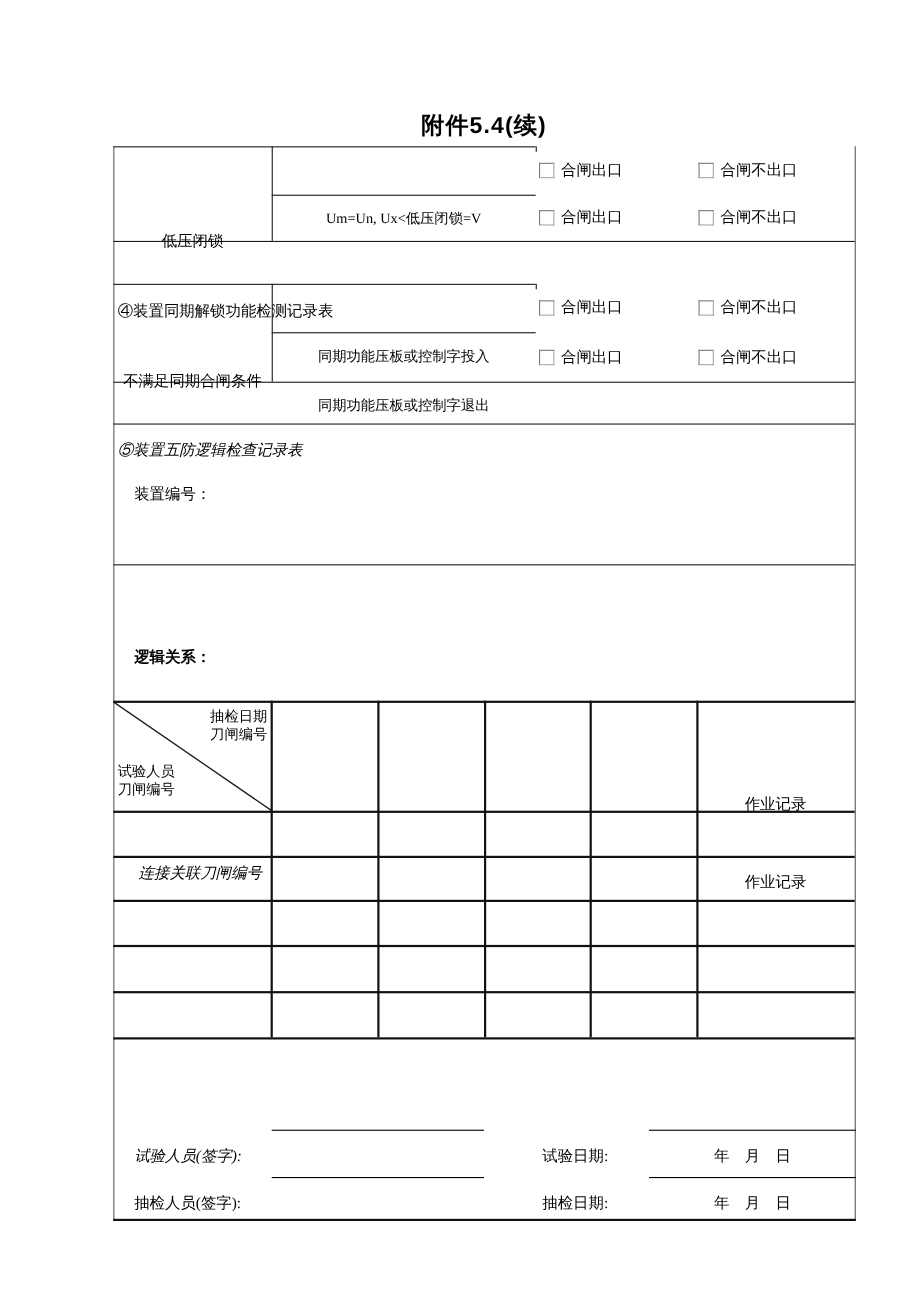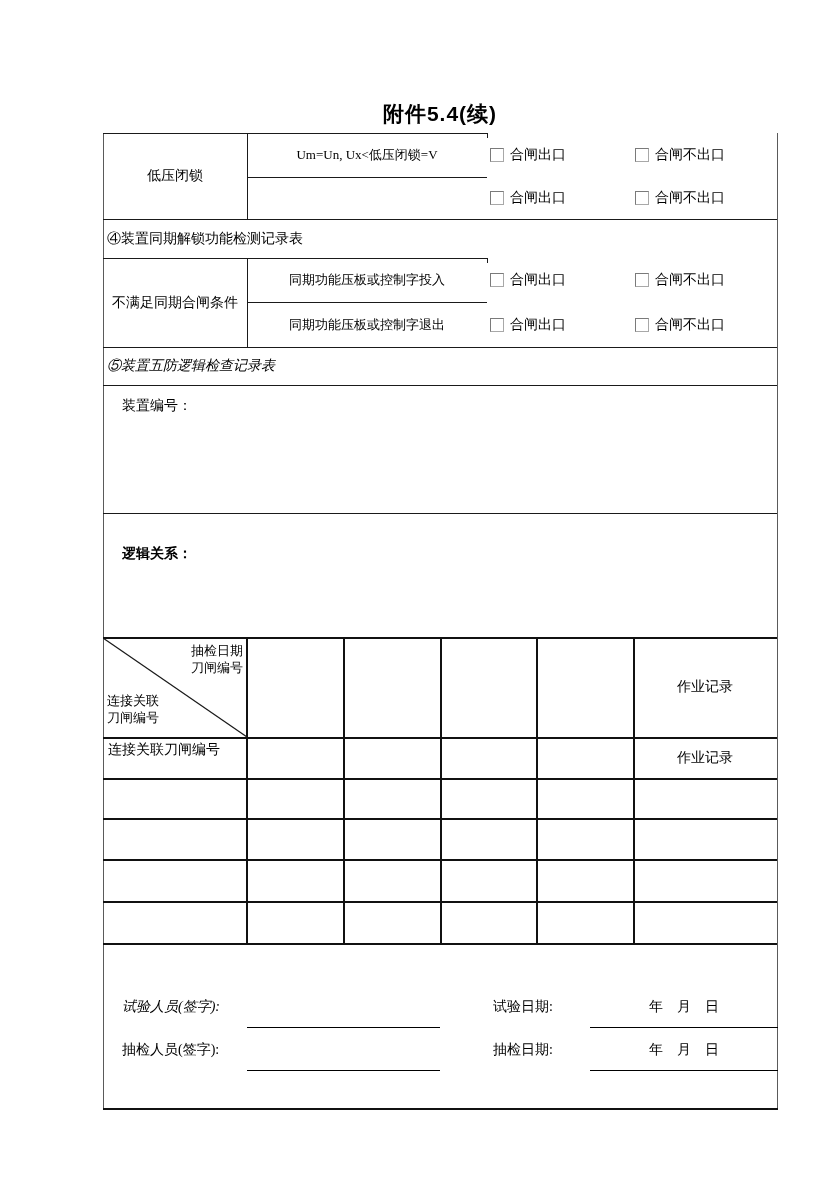--- a/index.html
+++ b/index.html
@@ -7,21 +7,21 @@
         font-family:"Liberation Serif","DejaVu Serif",serif;color:#000;}
   .title{position:absolute;left:103px;top:100px;width:674px;text-align:center;
          font-family:"Liberation Sans","DejaVu Sans",sans-serif;
          font-weight:bold;font-size:21px;letter-spacing:1px;}
   .hl{position:absolute;height:1px;background:#1a1a1a;}
   .hl2{position:absolute;height:2px;background:#111;}
   .vl{position:absolute;width:1px;background:#1a1a1a;}
   .vl2{position:absolute;width:2px;background:#111;}
   .side{background:#5a5a5a;}
   .cell{position:absolute;display:flex;align-items:center;justify-content:center;
-        font-size:14px;white-space:pre;}
+        font-size:14px;white-space:pre;margin-top:44px;}
   .cell.left{justify-content:flex-start;}
   .cond{font-size:13px;}
   .opt{position:absolute;display:flex;align-items:center;gap:6px;font-size:14px;white-space:pre;}
   .cb{width:12px;height:12px;background:#fff;border:1px solid #a8a8a8;
       border-top-color:#7a7a7a;border-left-color:#7a7a7a;flex:none;}
   .diag-top{position:absolute;left:103px;top:642px;width:140px;text-align:right;
             font-size:13px;line-height:17px;}
   .diag-bottom{position:absolute;left:107px;top:692px;font-size:13px;line-height:17px;}
   .blank-line{position:absolute;height:1px;background:#000;}
 </style>
@@ -115,27 +115,27 @@
   <div class="cell left" style="left:107px;top:347px;width:500px;height:38px;font-style:italic;">⑤装置五防逻辑检查记录表</div>
 
   <div class="cell left" style="left:122px;top:396px;width:300px;height:20px;">装置编号：</div>
   <div class="cell left" style="left:122px;top:544px;width:300px;height:20px;font-weight:bold;">逻辑关系：</div>
 
   <div class="diag-top">
     <div>抽检日期</div>
     <div>刀闸编号</div>
   </div>
   <div class="diag-bottom">
-    <div>连接关联</div>
+    <div>试验人员</div>
     <div>刀闸编号</div>
   </div>
 
   <div class="cell" style="left:633px;top:637px;width:144px;height:100px;">作业记录</div>
 
-  <div class="cell" style="left:92px;top:737px;width:144px;height:26px;">连接关联刀闸编号</div>
+  <div class="cell" style="left:110px;top:737px;width:144px;height:26px;font-style:italic;">连接关联刀闸编号</div>
   <div class="cell" style="left:633px;top:737px;width:144px;height:41px;">作业记录</div>
 
   <div class="cell left" style="left:122px;top:997px;width:200px;height:20px;font-style:italic;">试验人员(签字):</div>
   <div class="cell left" style="left:493px;top:997px;width:120px;height:20px;">试验日期:</div>
   <div class="cell" style="left:590px;top:997px;width:188px;height:20px;">年　月　日</div>
   <div class="blank-line" style="left:247px;top:1027px;width:193px;"></div>
   <div class="blank-line" style="left:590px;top:1027px;width:188px;"></div>
 
   <div class="cell left" style="left:122px;top:1040px;width:200px;height:20px;text-align:right;">抽检人员(签字):</div>
   <div class="cell left" style="left:493px;top:1040px;width:120px;height:20px;">抽检日期:</div>

